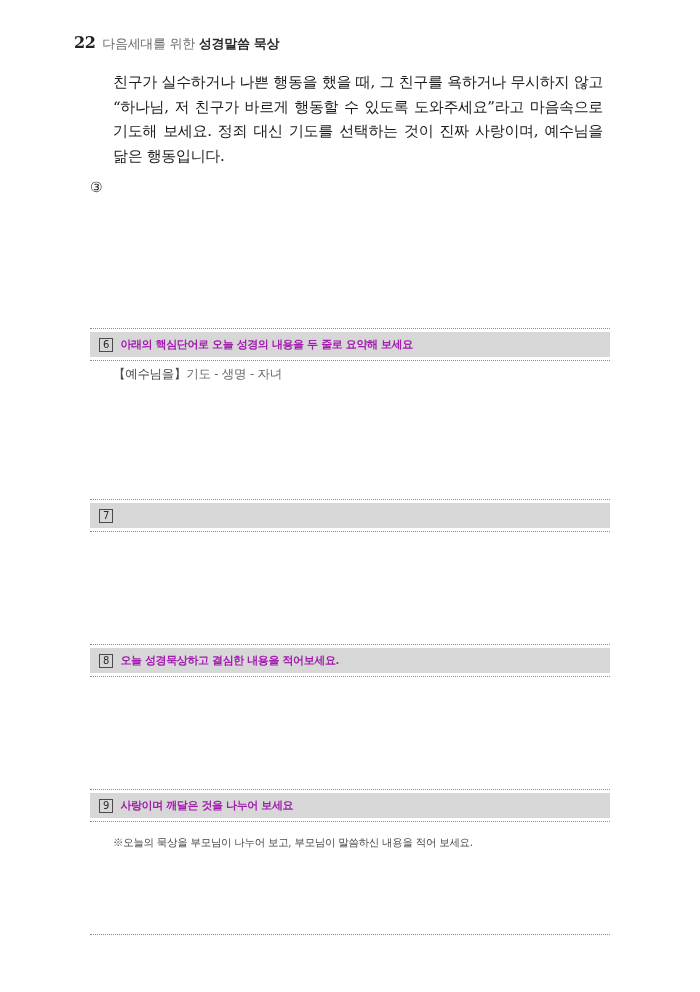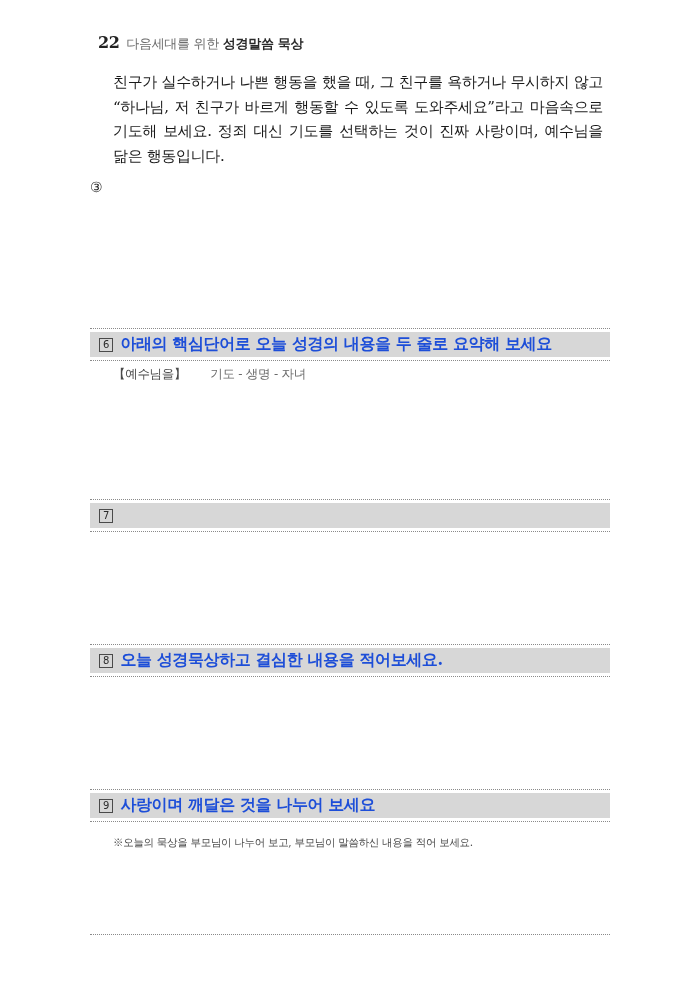--- a/index.html
+++ b/index.html
@@ -20,21 +20,21 @@
     left: 0; top: 0;
     width: 700px;
     height: 992px;
     box-sizing: border-box;
     padding: 0;
   }
 
   
   .page-header {
     position: absolute;
-    left: 98px;
+    left: 74px;
     top: 33px;
     display: flex;
     align-items: baseline;
     gap: 7px;
   }
   .page-number {
     font-size: 16px;
     font-weight: bold;
     color: #222;
     letter-spacing: -0.5px;
@@ -99,23 +99,23 @@
     border: 1px solid #4a4a4a;
     font-size: 10px;
     line-height: 12px;
     padding: 0 3px;
     margin-right: 7px;
     color: #2a2a2a;
     background: transparent;
     font-family: "DejaVu Sans", sans-serif;
   }
   .qtext {
-    font-size: 16px;
+    font-size: 11px;
     font-weight: bold;
-    color: #1d4ed8;
+    color: #a21caf;
     letter-spacing: -0.4px;
   }
   .dotline-top {
     border-top: 1px dotted #8a8a8a;
     height: 0;
     margin-bottom: 3px;
   }
   .dotline-bottom {
     border-top: 1px dotted #8a8a8a;
     height: 0;
@@ -132,21 +132,21 @@
     left: 113px;
     top: 366px;
     font-size: 12.5px;
     color: #5e5e5e;
     letter-spacing: -0.3px;
   }
   .keyword-line .kw-label {
     color: #4a4a4a;
   }
   .keyword-line .kw-items {
-    margin-left: 24px;
+    margin-left: 0;
     color: #6a6a6a;
     text-align: right;
   }
 
   .note-line {
     position: absolute;
     left: 113px;
     top: 836px;
     font-size: 10.5px;
     color: #4a4a4a;

